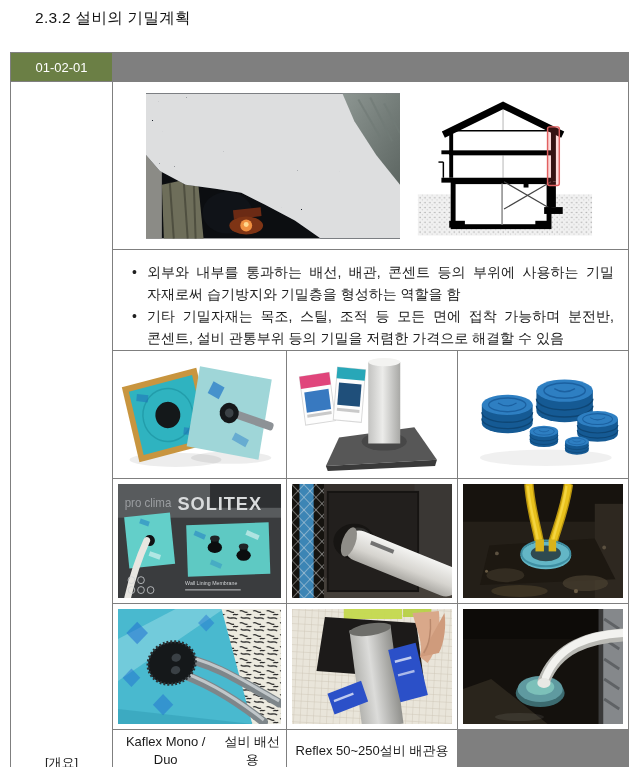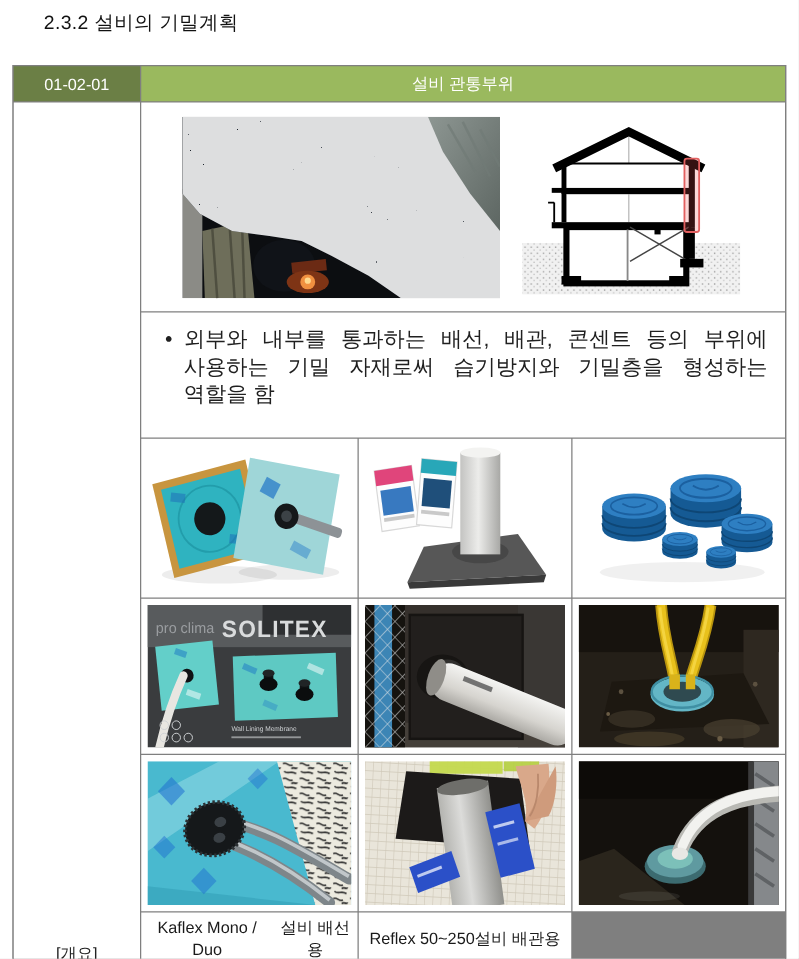--- a/index.html
+++ b/index.html
@@ -38,44 +38,41 @@
   .side-label{
     grid-column:1;grid-row:2/8;display:flex;align-items:flex-end;justify-content:center;
     font-size:13px;color:#222;
   }
   .media-cell{
     grid-column:2/5;grid-row:2;display:flex;align-items:center;justify-content:center;gap:14px;
   }
   .bullets-cell{grid-column:2/5;grid-row:3;padding:11px 14px 6px 15px;}
   .bullets{list-style:none;}
   .bullets li{
-    position:relative;padding-left:19px;font-size:17px;line-height:22px;
+    position:relative;padding-left:19px;font-size:14px;line-height:22px;
     text-align:justify;word-break:keep-all;color:#202020;
   }
   .bullets li::before{content:"•";position:absolute;left:4px;top:0;}
   .photo-cell{padding:5px;display:flex;align-items:flex-end;justify-content:center;}
   .photo-cell svg{width:100%;height:100%;display:block;}
   .caption-cell{
     display:flex;flex-direction:row;align-items:center;justify-content:center;
     font-size:13px;line-height:18px;color:#1a1a1a;text-align:center;
   }
   svg text{font-family:"Liberation Sans","DejaVu Sans",sans-serif;}
 </style>
 </head>
 <body>
 
 <div class="doc-title">2.3.2 설비의 기밀계획</div>
 
 <div class="spec-table">
 
   <div class="cell head-code">
     <span>01-02-01</span>
-  </div>
-  <div class="cell head-title">
-    <span>설비 관통부위</span>
   </div>
 
   <div class="cell side-label">
     <span>[개요]</span>
   </div>
 
   <div class="cell media-cell">
     <svg width="254" height="146" viewBox="0 0 256 146">
       <defs>
         <filter id="speck" x="-5%" y="-5%" width="110%" height="110%">
@@ -136,20 +133,21 @@
       <rect x="112" y="90" width="5" height="6" fill="#000"></rect>
       <rect x="140" y="90" width="5" height="26" fill="#000"></rect>
       <rect x="133" y="116" width="19" height="7" fill="#000"></rect>
       <rect x="136.5" y="34" width="12" height="60" rx="2" fill="rgba(240,80,80,0.22)" stroke="#e26060" stroke-width="1.5"></rect>
     </svg>
   </div>
 
   <div class="cell bullets-cell">
     <ul class="bullets">
       <li>외부와 내부를 통과하는 배선, 배관, 콘센트 등의 부위에 사용하는 기밀 자재로써 습기방지와 기밀층을 형성하는 역할을 함</li>
+      <li>기타 기밀자재는 목조, 스틸, 조적 등 모든 면에 접착 가능하며 분전반, 콘센트, 설비 관통부위 등의 기밀을 저렴한 가격으로 해결할 수 있음</li>
     </ul>
   </div>
 
   <div class="cell photo-cell" style="grid-column:2;grid-row:4">
     <svg viewBox="0 0 170 115" preserveAspectRatio="none">
       <rect width="170" height="115" fill="#fff"></rect>
       <ellipse cx="60" cy="102" rx="48" ry="7" fill="#000" opacity="0.07"></ellipse>
       <ellipse cx="118" cy="100" rx="42" ry="6" fill="#000" opacity="0.07"></ellipse>
       <g transform="translate(52,58) rotate(-14)">
         <rect x="-40" y="-38" width="80" height="76" fill="#c8953f"></rect>

